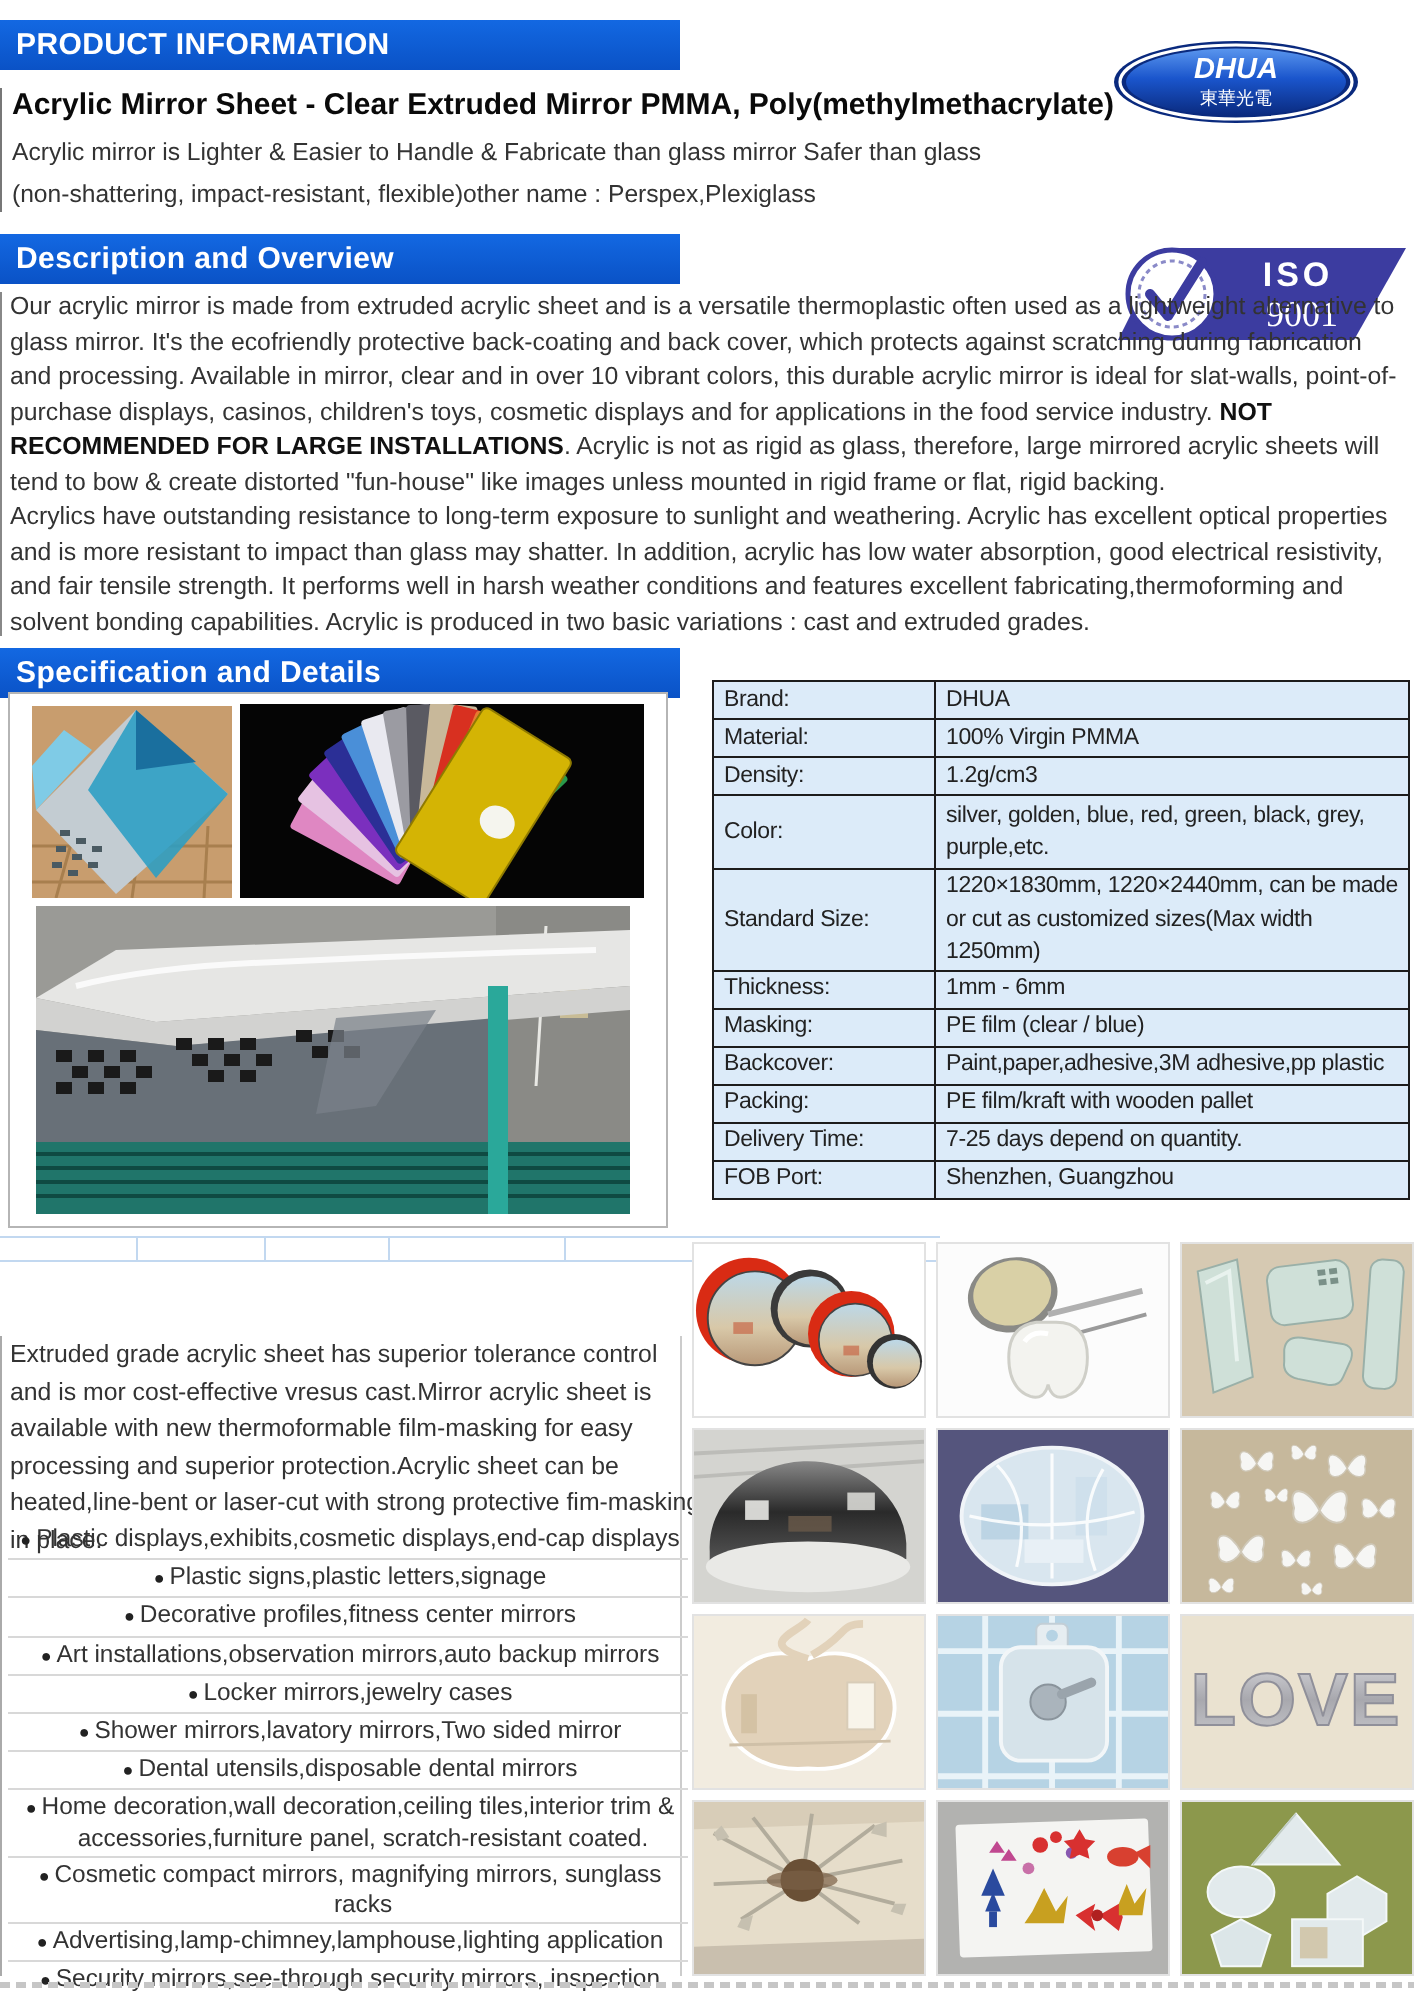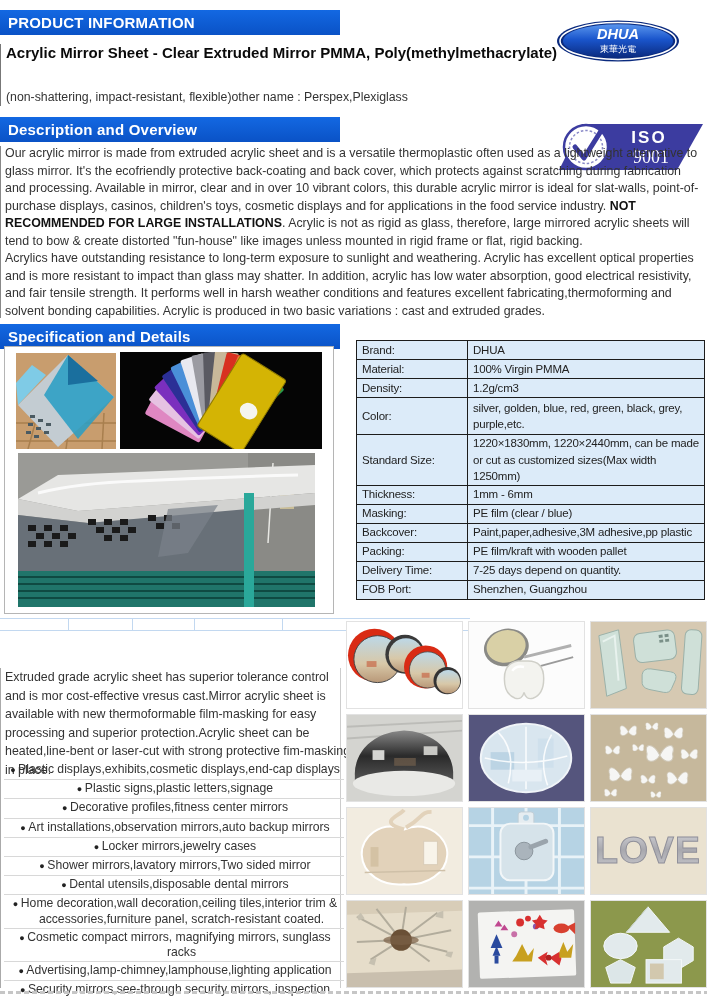--- a/index.html
+++ b/index.html
@@ -76,20 +76,21 @@
       <text x="93" y="22" text-anchor="middle" font-family="Liberation Sans,sans-serif" font-size="17" font-weight="bold" fill="#ffffff" letter-spacing="2">ISO</text>
       <text x="95" y="42" text-anchor="middle" font-family="Liberation Serif,serif" font-size="18" fill="#ffffff">9001</text>
       <circle cx="30" cy="26" r="22" fill="#ffffff" stroke="#3c3ca0" stroke-width="2.5"></circle>
       <circle cx="30" cy="26" r="16.5" fill="none" stroke="#8a8ac8" stroke-width="1.5" stroke-dasharray="2.5,2"></circle>
       <path d="M19,26 L28,37 L45,10" fill="none" stroke="#3c3ca0" stroke-width="5" stroke-linecap="round" stroke-linejoin="round"></path>
     </svg>
   </div>
 
   <div class="vline" style="left:0;top:44px;height:62px;background:#777;"></div>
   <div class="page-title">Acrylic Mirror Sheet - Clear Extruded Mirror PMMA, Poly(methylmethacrylate)</div>
+  <div class="sub" style="top:69px;">Acrylic mirror is Lighter &amp; Easier to Handle &amp; Fabricate than glass mirror Safer than glass</div>
   <div class="sub" style="top:90px;">(non-shattering, impact-resistant, flexible)other name : Perspex,Plexiglass</div>
 
   <div class="bar" style="top:117px;">
     <span>Description and Overview</span>
   </div>
   <div class="vline" style="left:0;top:146px;height:172px;background:#888;"></div>
   <div class="para" style="top:145px;">
     <span>Our acrylic mirror is made from extruded acrylic sheet and is a versatile thermoplastic often used as a lightweight alternative to glass mirror. It's the ecofriendly protective back-coating and back cover, which protects against scratching during fabrication and processing. Available in mirror, clear and in over 10 vibrant colors, this durable acrylic mirror is ideal for slat-walls, point-of-purchase displays, casinos, children's toys, cosmetic displays and for applications in the food service industry. </span><b>NOT RECOMMENDED FOR LARGE INSTALLATIONS</b><span>. Acrylic is not as rigid as glass, therefore, large mirrored acrylic sheets will tend to bow &amp; create distorted "fun-house" like images unless mounted in rigid frame or flat, rigid backing.</span>
   </div>
   <div class="para" style="top:250px;">Acrylics have outstanding resistance to long-term exposure to sunlight and weathering. Acrylic has excellent optical properties and is more resistant to impact than glass may shatter. In addition, acrylic has low water absorption, good electrical resistivity, and fair tensile strength. It performs well in harsh weather conditions and features excellent fabricating,thermoforming and solvent bonding capabilities.  Acrylic is produced in two basic variations : cast and extruded grades.</div>

